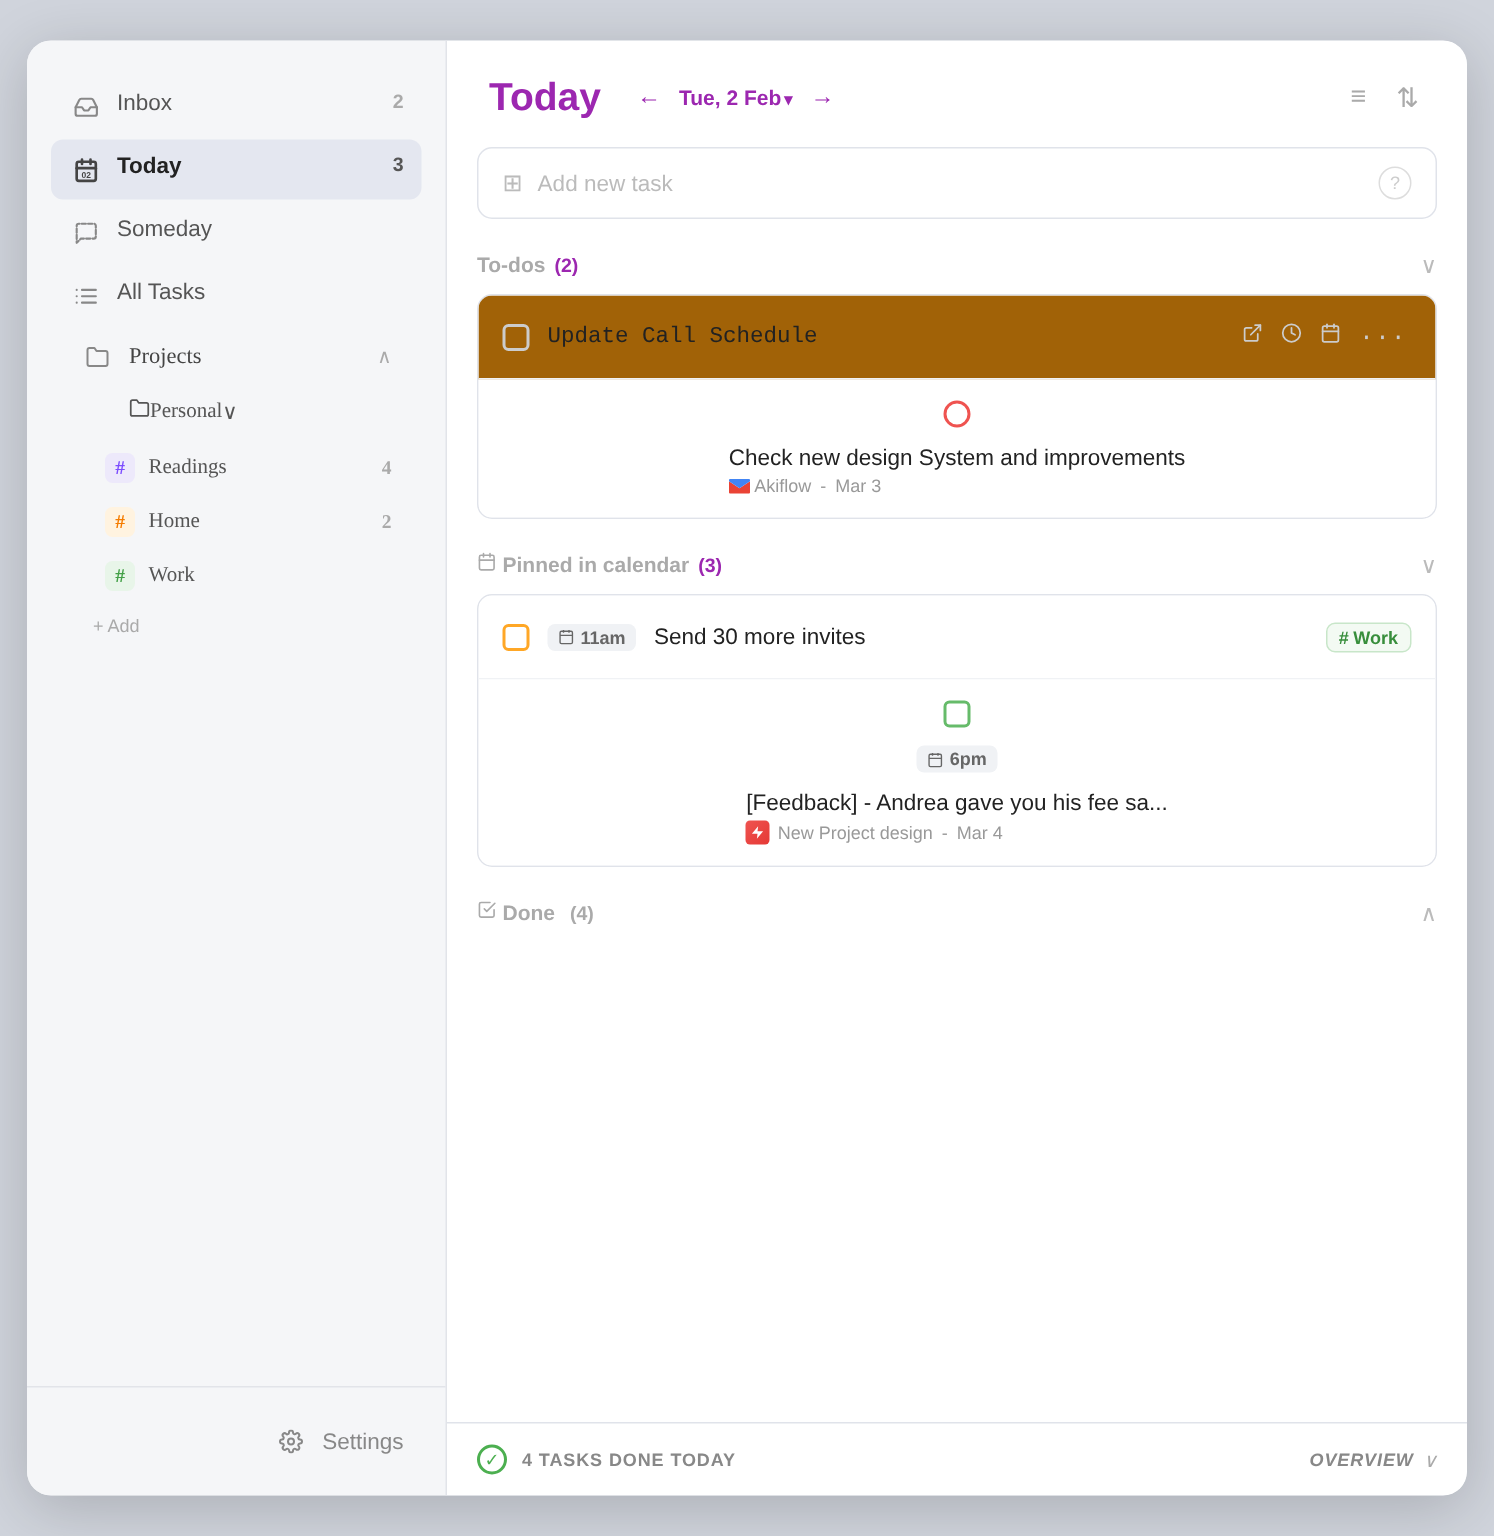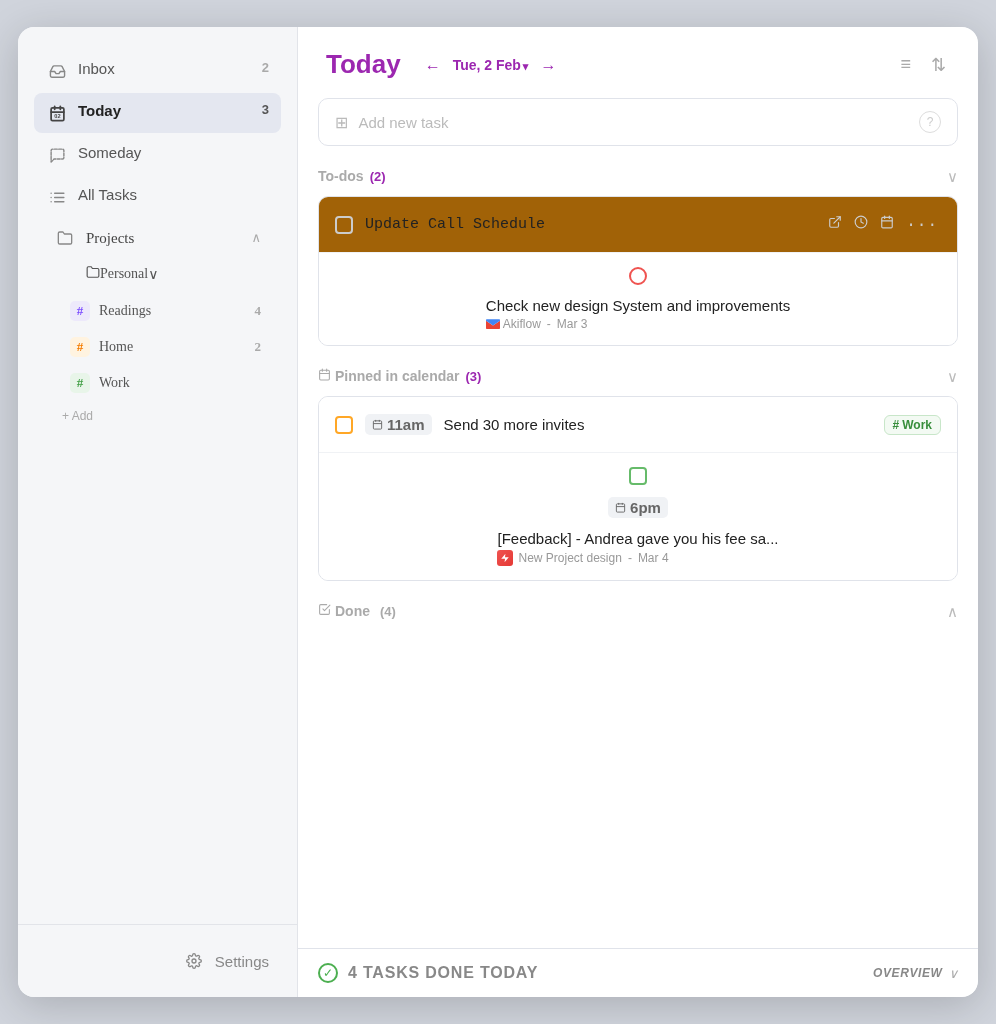--- a/index.html
+++ b/index.html
@@ -312,21 +312,21 @@
       font-size: 15px;
       padding: 3px;
       border-radius: 4px;
     }
     .task-time-badge {
       display: inline-flex;
       align-items: center;
       background: #f0f2f5;
       border-radius: 5px;
       padding: 2px 7px;
-      font-size: 15px;
+      font-size: 12px;
       color: #666;
       font-weight: 600;
       gap: 4px;
       flex-shrink: 0;
     }
     .work-tag {
       background: #f3faf3;
       border: 1px solid #c8e6c9;
       color: #388e3c;
       border-radius: 6px;
@@ -372,21 +372,21 @@
       height: 20px;
       border-radius: 50%;
       border: 2px solid #4caf50;
       display: flex;
       align-items: center;
       justify-content: center;
       color: #4caf50;
       font-size: 12px;
     }
     .footer-text {
-      font-size: 16px;
+      font-size: 12px;
       font-weight: 700;
       color: #888;
       letter-spacing: 0.05em;
       text-align: center;
     }
     .footer-overview {
       margin-left: auto;
       display: flex;
       align-items: center;
       gap: 6px;

